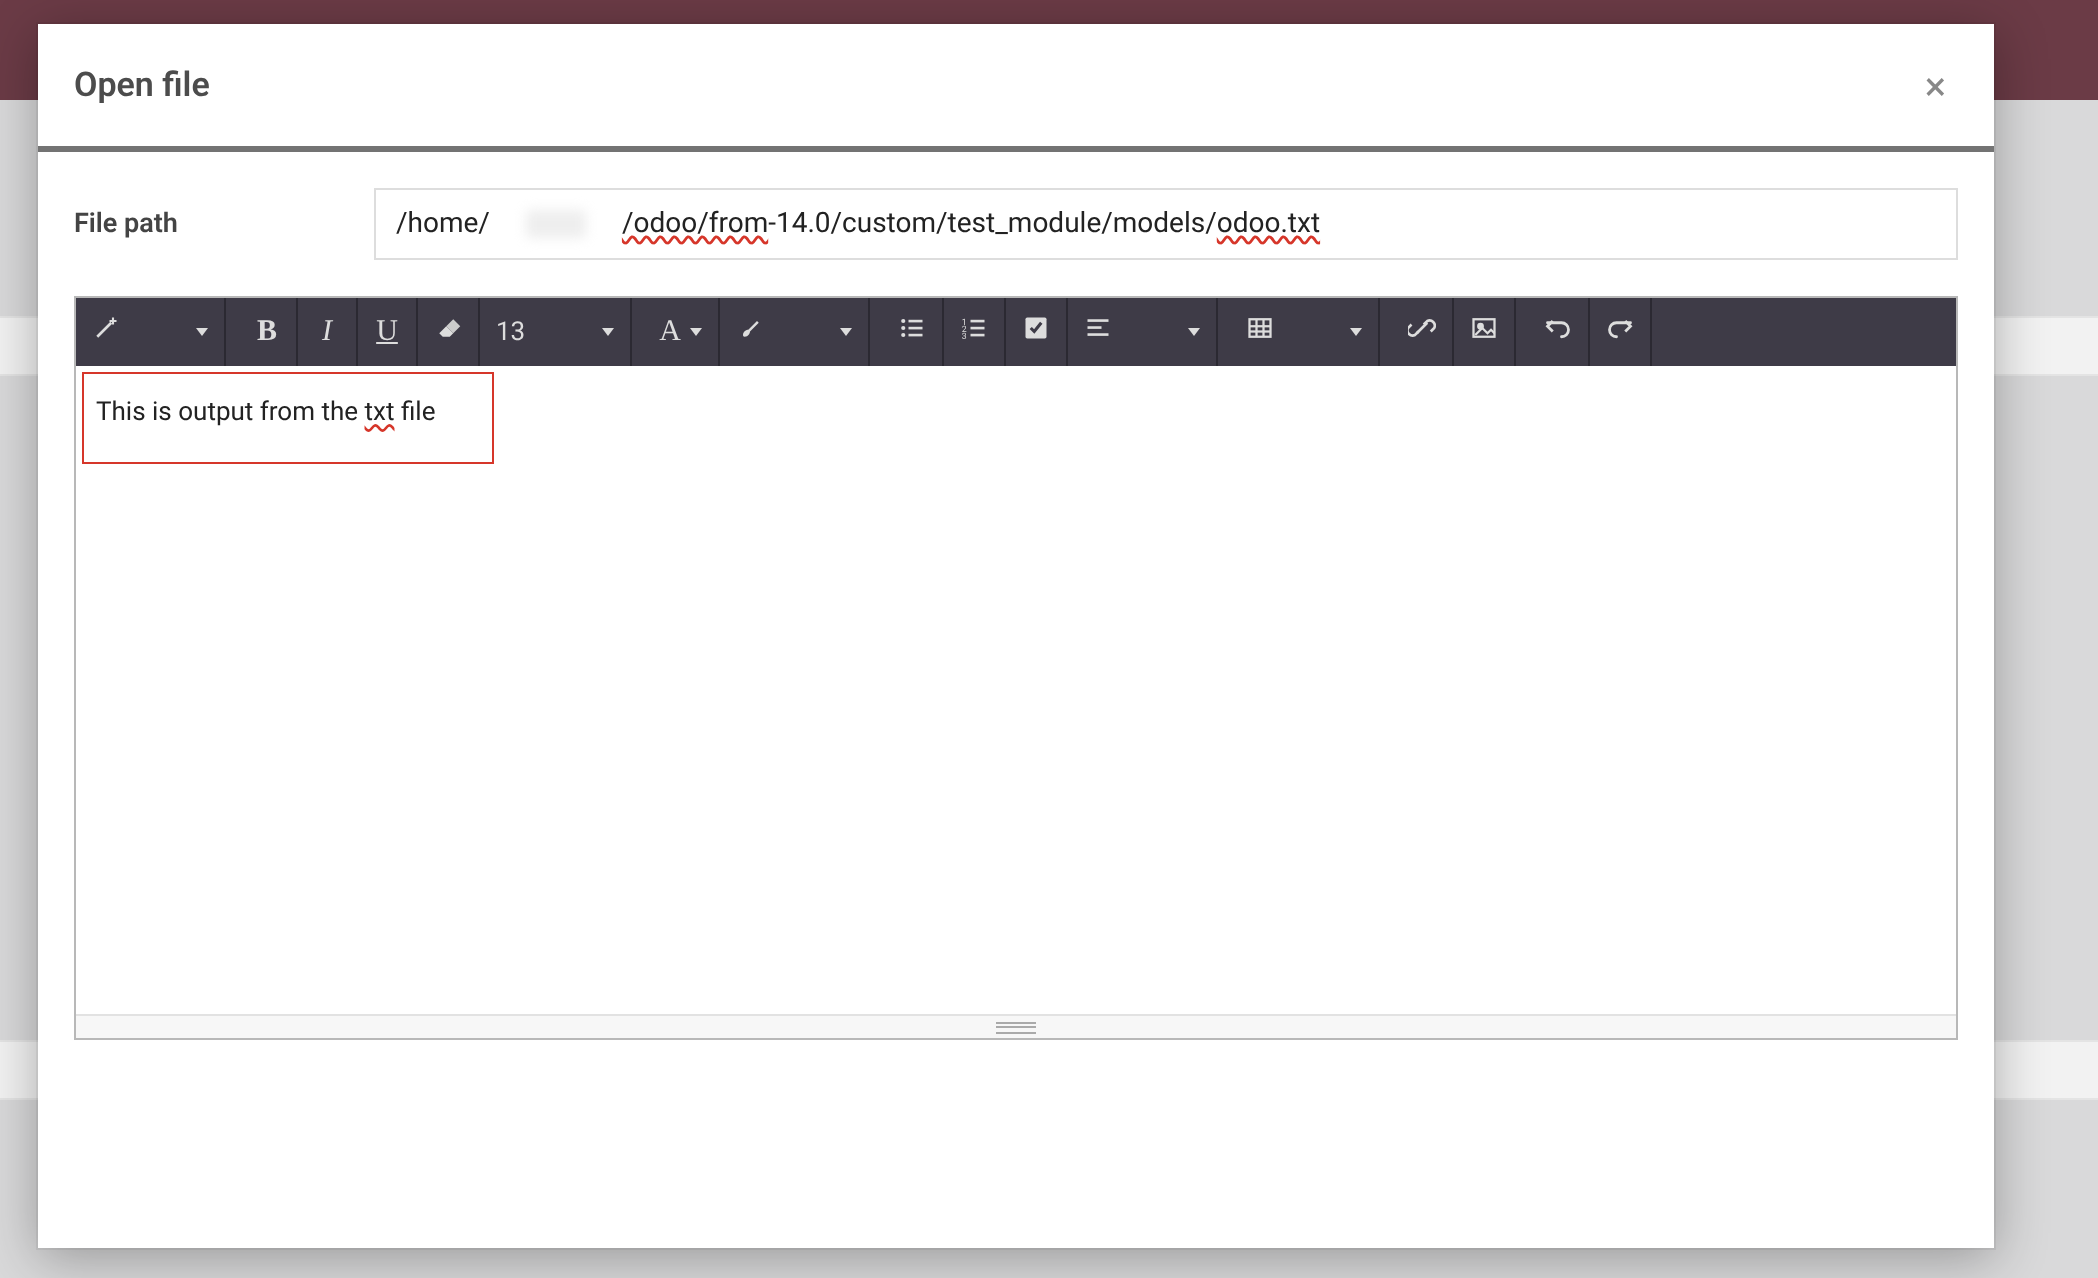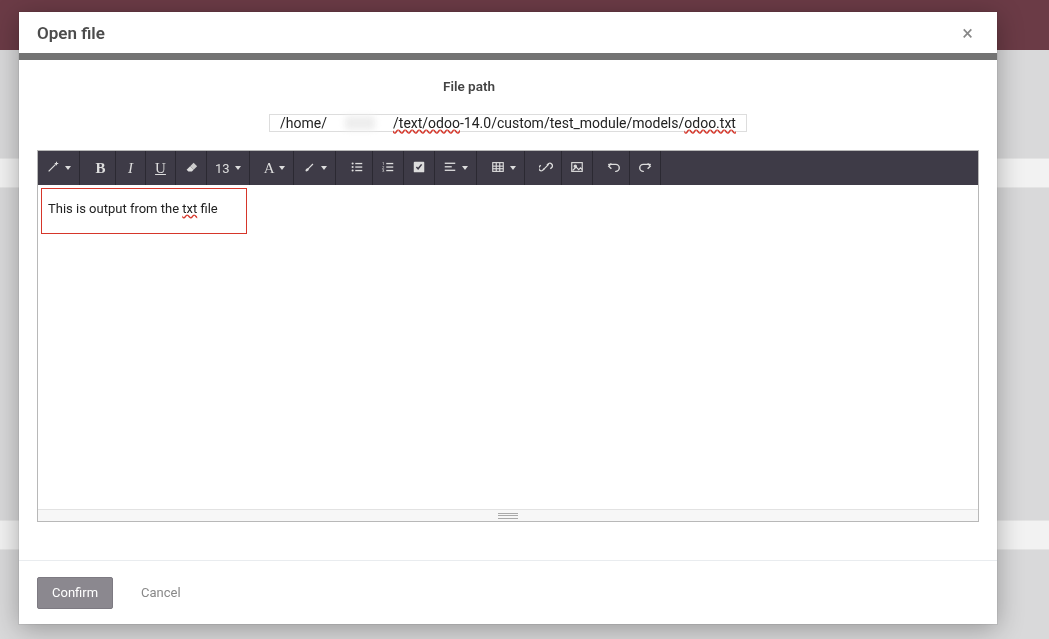--- a/index.html
+++ b/index.html
@@ -10,45 +10,45 @@
   .top-band { position: absolute; top: 0; left: 0; right: 0; height: 50px; background: #6b3b46; }
   .row-band { position: absolute; top: 158px; left: 0; right: 0; height: 30px; background: #f2f2f2; border-top: 1px solid #e4e4e4; border-bottom: 1px solid #e4e4e4; }
   .row-band2 { position: absolute; top: 520px; left: 0; right: 0; height: 30px; background: #f2f2f2; border-top: 1px solid #e4e4e4; border-bottom: 1px solid #e4e4e4; }
 
   .modal {
     position: absolute; left: 19px; top: 12px; width: 978px; height: 612px;
     background: #fff; box-shadow: 0 5px 25px rgba(0,0,0,.3), 0 0 0 1px rgba(0,0,0,.05);
     display: flex; flex-direction: column;
   }
   .modal-header {
-    height: 48px; border-bottom: 7px solid #737373; display: flex; align-items: center;
+    height: 64px; border-bottom: 3px solid #737373; display: flex; align-items: center;
     padding: 0 18px; color: #4c4c4c;
   }
   .modal-title { font-size: 17px; font-weight: 600; flex: 1; }
   .close-btn { color: #888; font-size: 20px; cursor: pointer; padding: 4px 6px; }
 
   .modal-body { flex: 1; padding: 18px 18px 10px 18px; display: flex; flex-direction: column; }
 
-  .field-row { display: flex; align-items: center; margin-bottom: 18px; gap: 20px; flex-direction: column; }
+  .field-row { display: flex; align-items: center; margin-bottom: 18px; gap: 20px; }
   .field-label { width: 130px; color: #444; font-size: 13.5px; font-weight: 600; }
   .field-input {
     flex: 1; height: 36px; border: 1px solid #ddd; padding: 0 10px; font-size: 14px;
     color: #222; outline: none; background: #fff;
   }
 
   .editor-wrap { border: 1px solid #b8b8b8; display: flex; flex-direction: column; flex: 1; max-height: 372px; }
   .toolbar {
     background: #3e3b47; height: 34px; display: flex; align-items: stretch; padding: 0 0 0 0;
   }
   .tb-group { display: flex; border-right: 1px solid #2b2932; }
   .tb-btn {
     min-width: 30px; height: 34px; display: inline-flex; align-items: center; justify-content: center;
     color: #ddd; font-size: 13px; padding: 0 8px; border-right: 1px solid #2b2932; cursor: pointer;
   }
-  .tb-btn:last-child { border-right: none; }
+  .tb-btn:last-child { border-right: none; gap: 33px; }
   .caret { width: 0; height: 0; border-left: 3.5px solid transparent; border-right: 3.5px solid transparent; border-top: 4px solid #ddd; margin-left: 5px; display: inline-block; }
   .tb-sep { width: 6px; background: transparent; }
 
   .editor-content {
     flex: 1; background: #fff; position: relative; padding: 8px; overflow: auto; text-decoration: underline;
   }
   .content-box {
     position: absolute; top: 3px; left: 3px; width: 206px; height: 46px;
     border: 1.5px solid #d6362a; padding: 12px 6px 6px 6px; font-size: 13px; color: #222;
   }
@@ -86,21 +86,21 @@
       </div>
     </div>
 
     <div class="modal-body">
 
       <div class="field-row">
         <div class="field-label">File path</div>
         <div class="field-input" style="display:flex;align-items:center;gap:18px;">
           <span>/home/</span>
             <span style="filter: blur(3px); background: #eee; border-radius:2px; display:inline-block; width: 30px; height: 14px;"></span>
-            <span><span style="text-decoration: underline wavy #d6362a;">/text/odoo</span>-14.0/custom/test_module/models/<span style="text-decoration: underline wavy #d6362a;">odoo.txt</span></span>
+            <span><span style="text-decoration: underline wavy #d6362a;">/odoo/from</span>-14.0/custom/test_module/models/<span style="text-decoration: underline wavy #d6362a;">odoo.txt</span></span>
         </div>
       </div>
 
       <div class="editor-wrap">
         <div class="toolbar">
 
           <div class="tb-group">
             <span class="tb-btn">
               <span><svg viewBox="0 0 16 16" fill="none" stroke="#ddd" stroke-width="1.5">
                     <path d="M3 13 L11 5"></path>
@@ -245,23 +245,15 @@
           <div class="resizer-lines">
               <span></span>
               <span></span>
               <span></span>
             </div>
         </div>
       </div>
 
     </div>
 
-    <div class="modal-footer">
-      <div class="btn btn-primary">
-        <span>Confirm</span>
-      </div>
-      <div class="btn btn-link">
-        <span>Cancel</span>
-      </div>
-    </div>
 
   </div>
 </div>
 
 </body></html>

